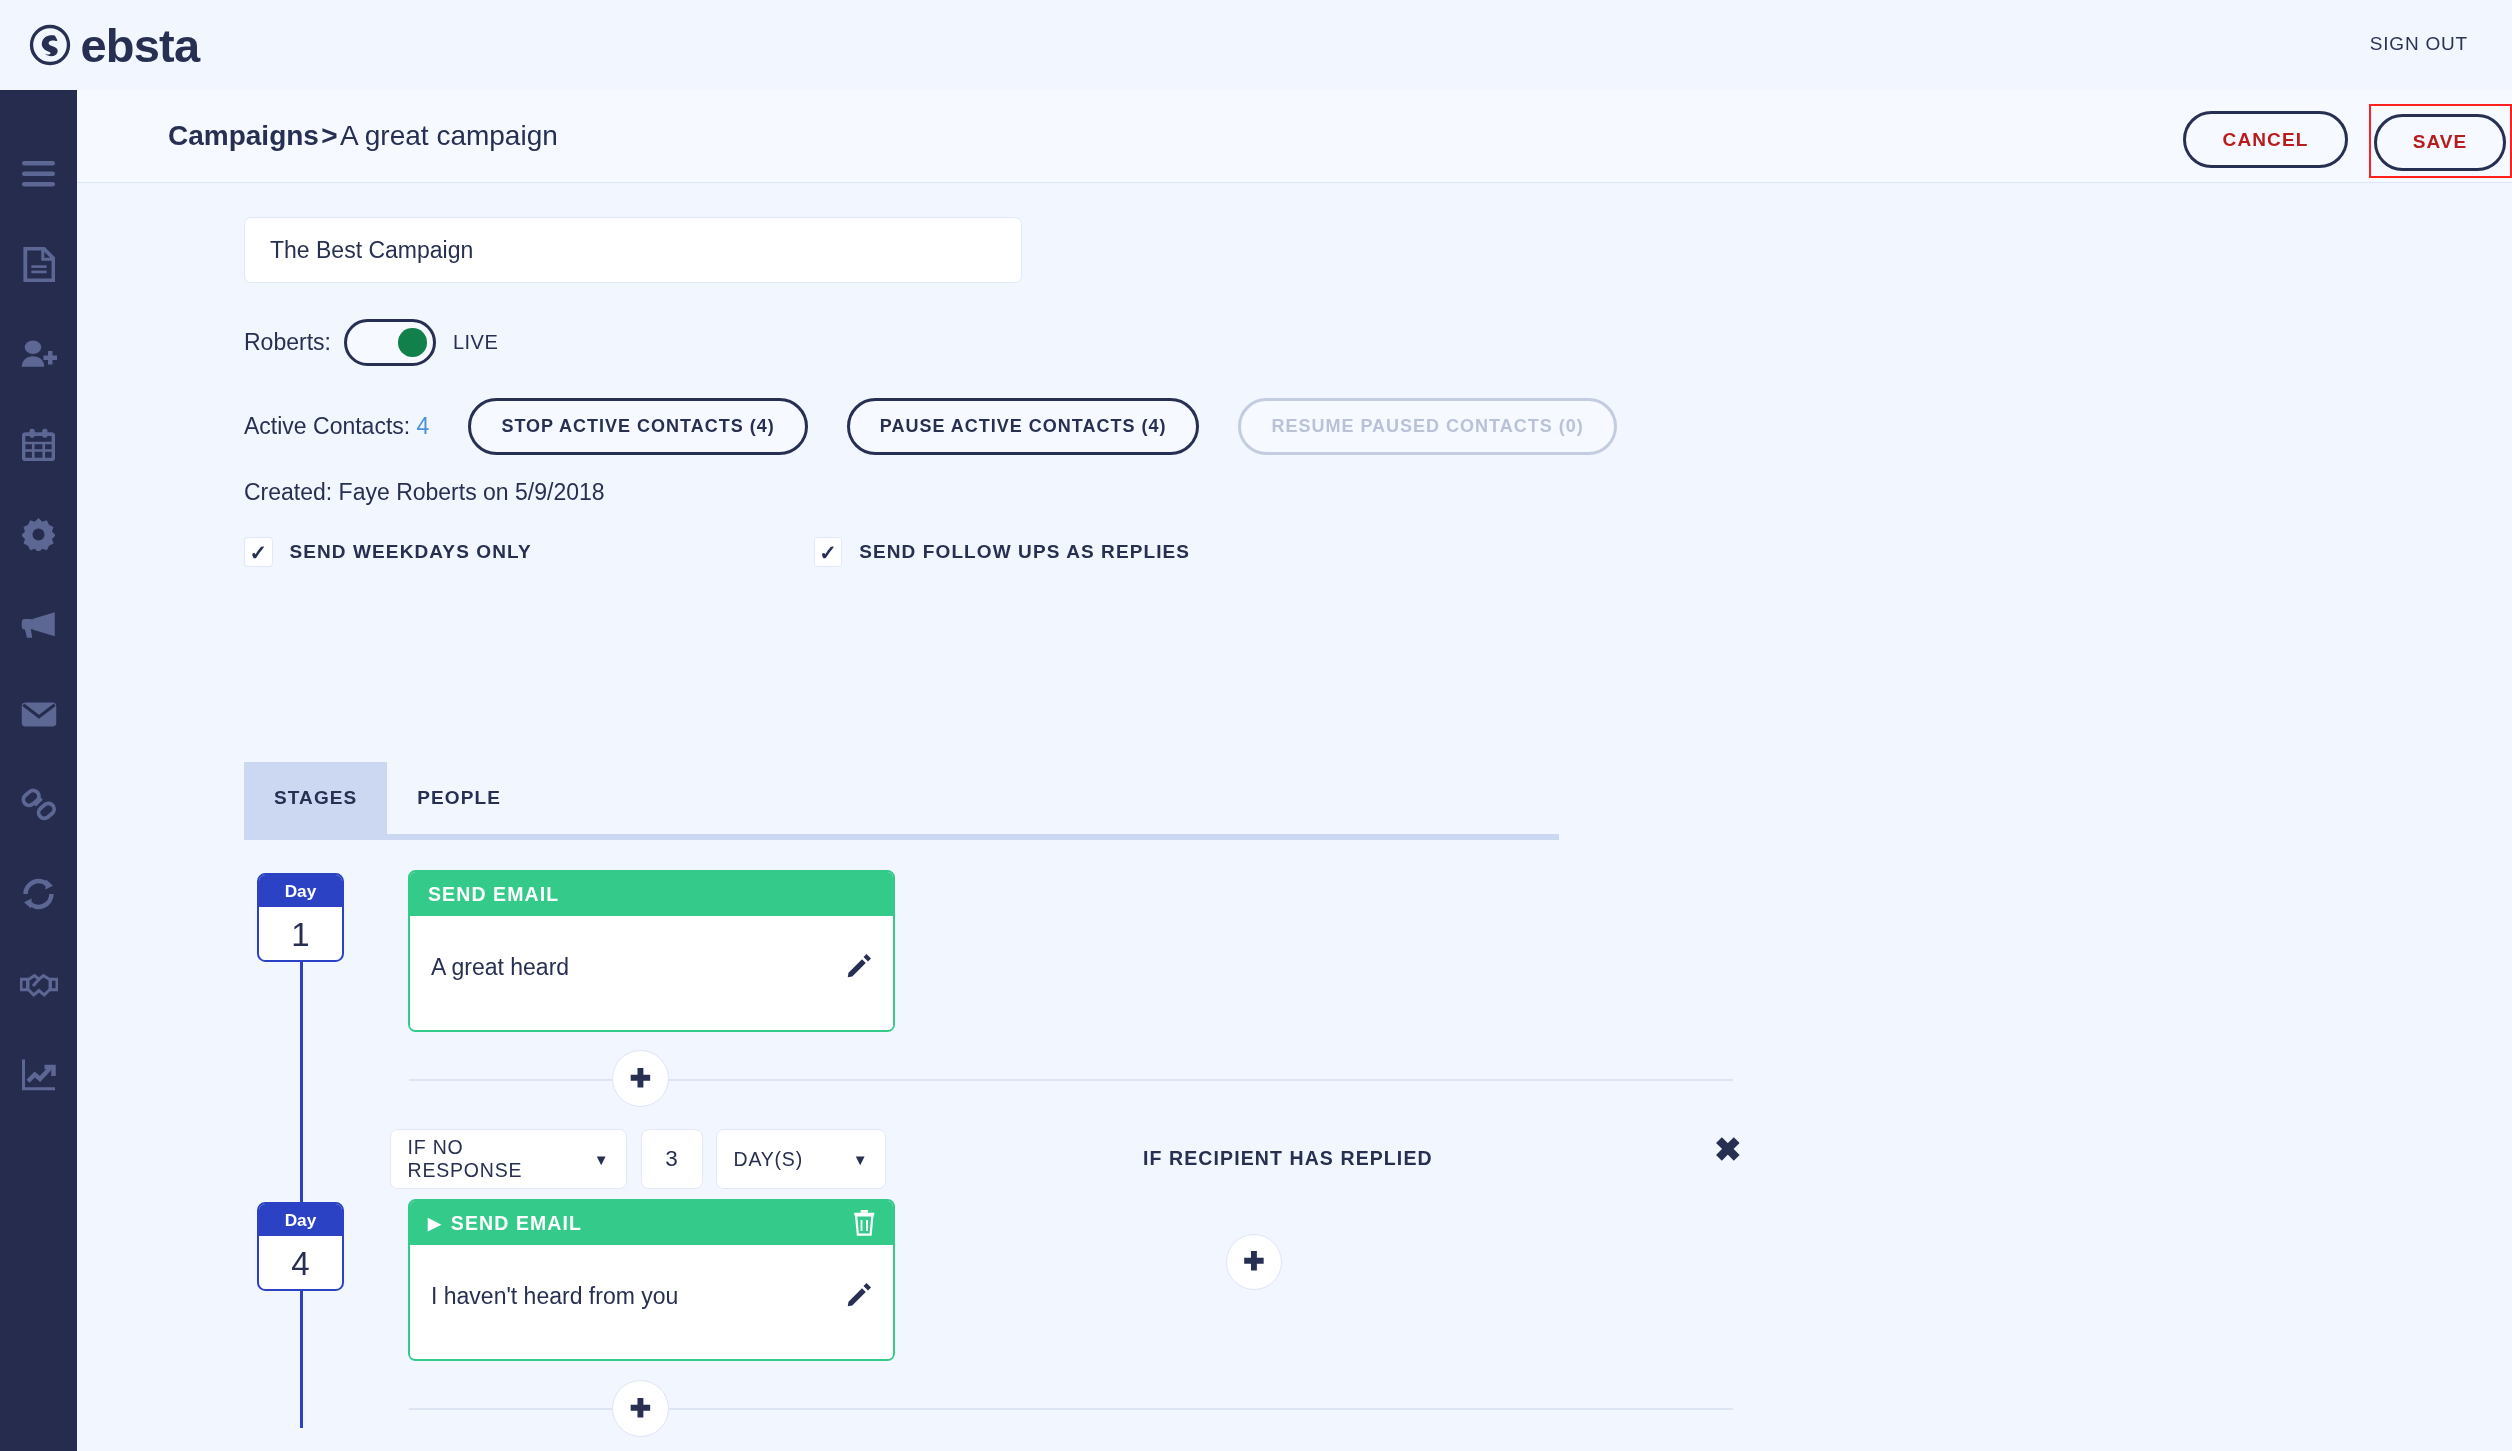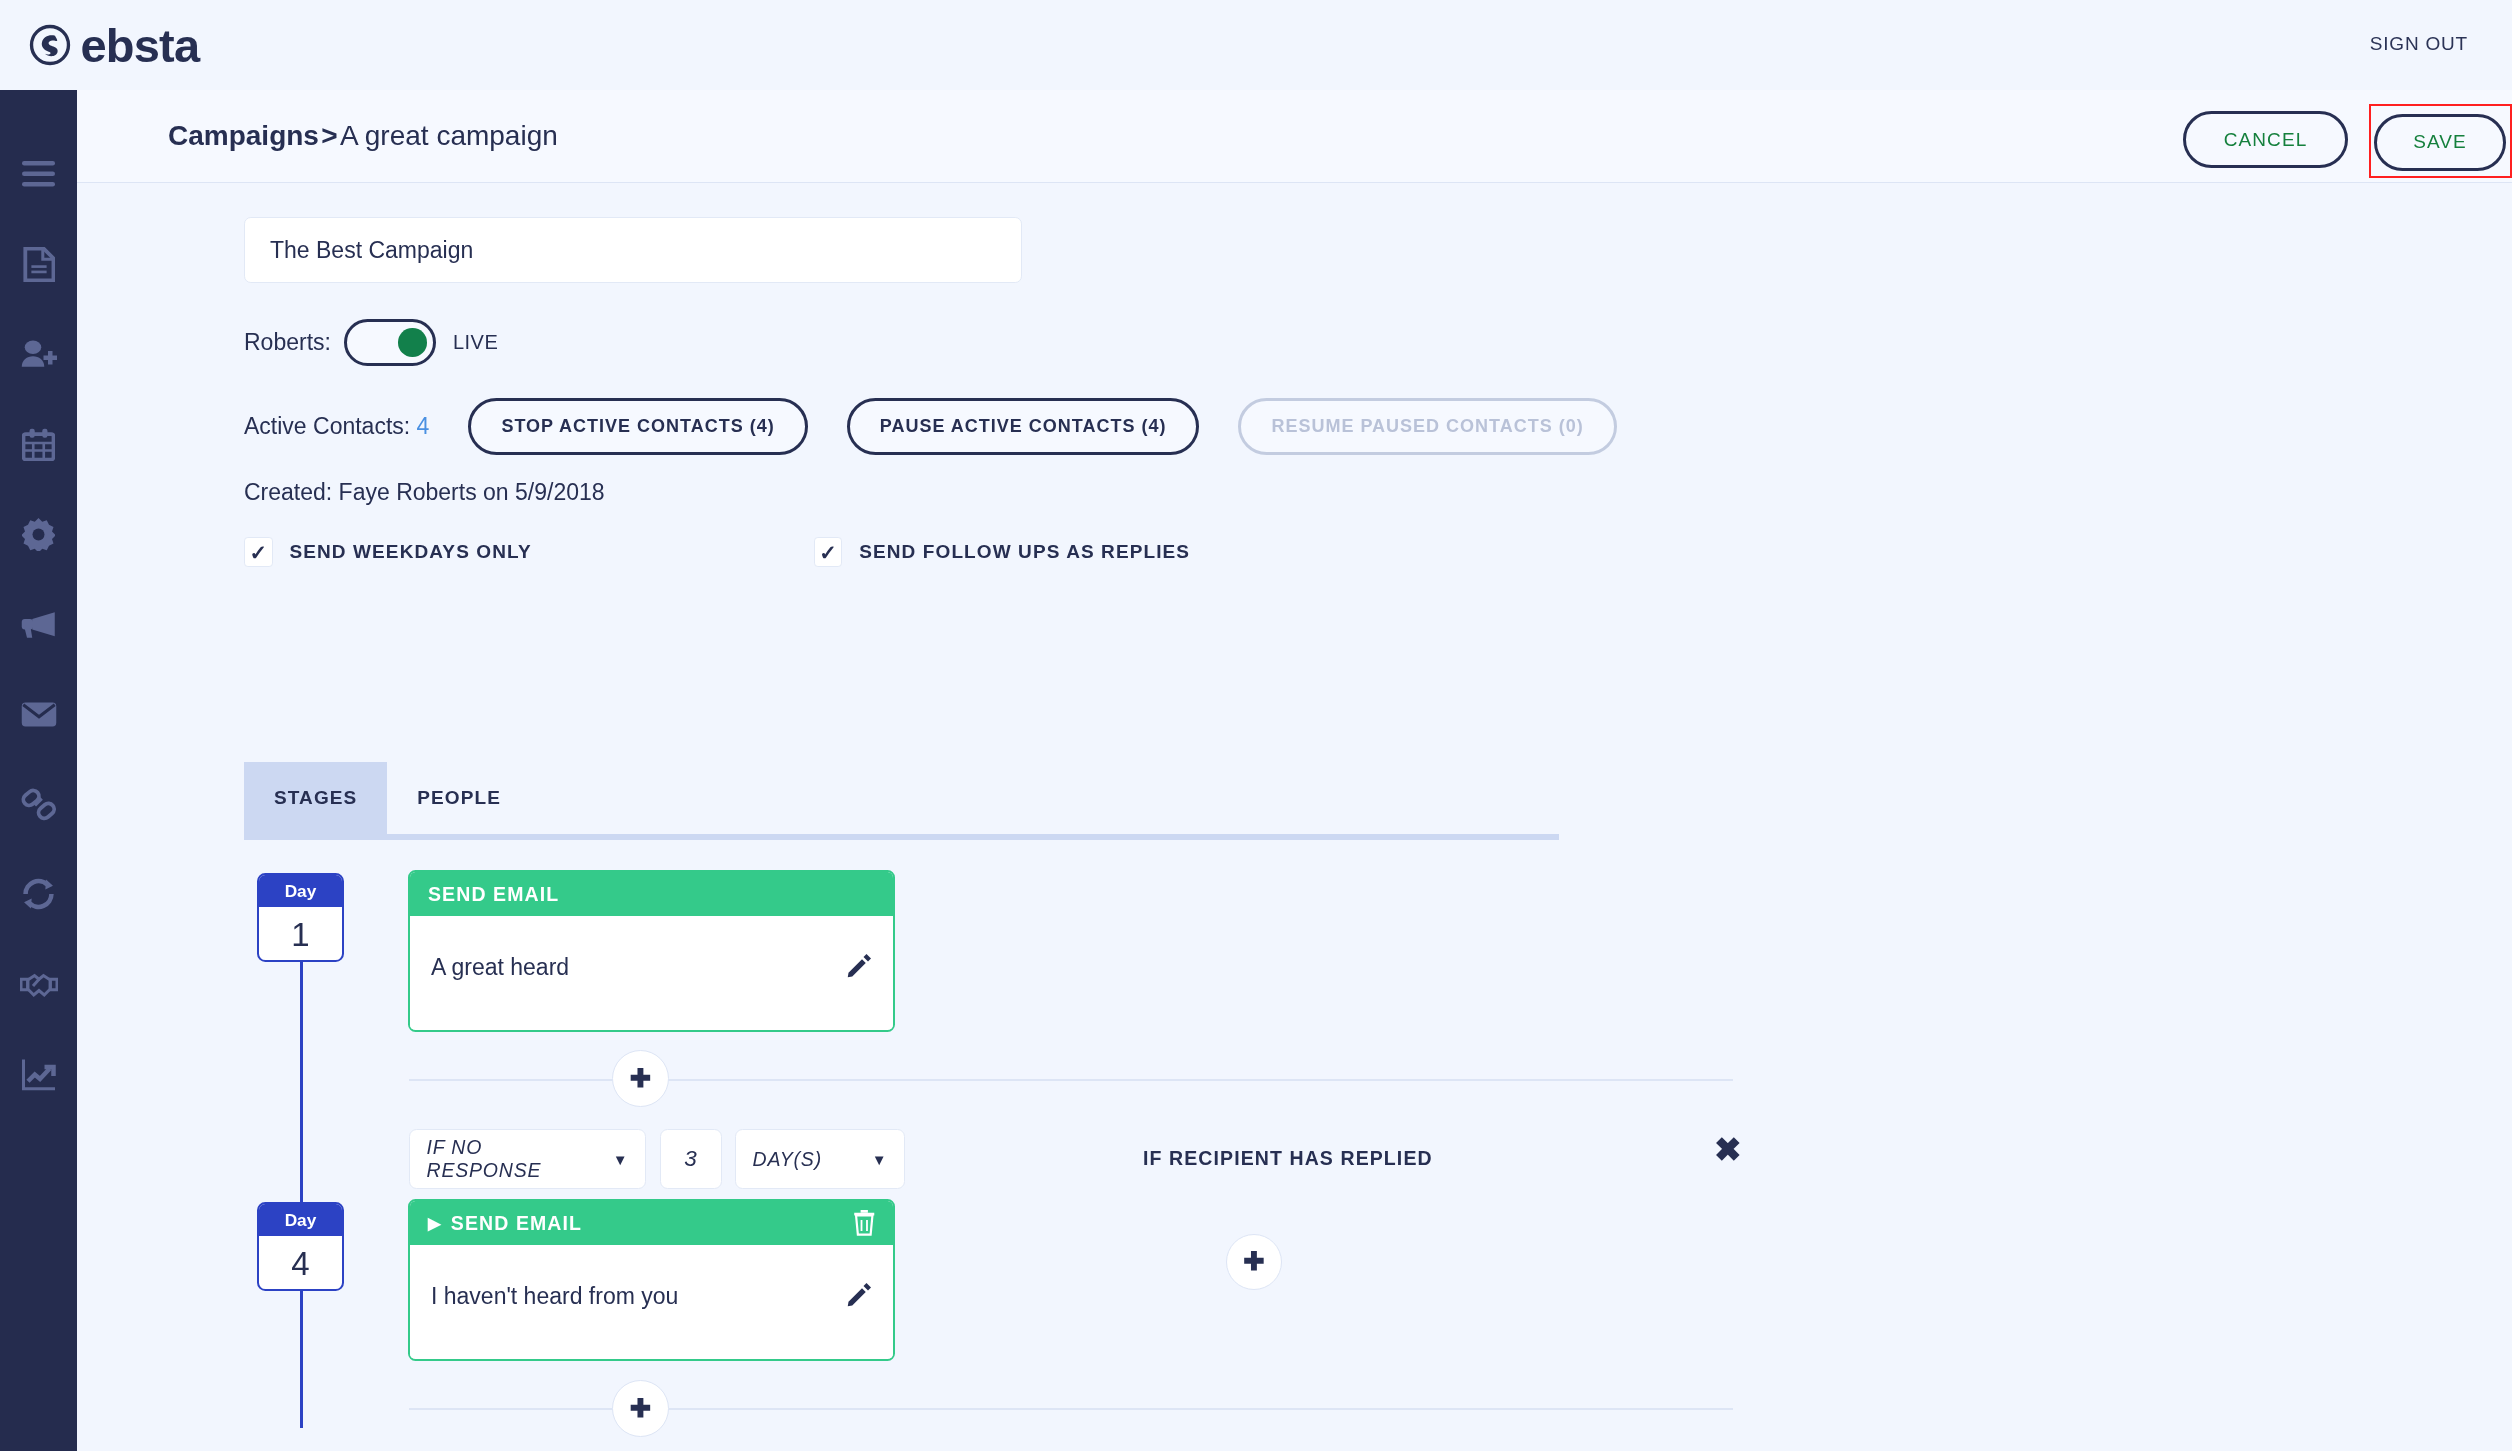--- a/index.html
+++ b/index.html
@@ -48,21 +48,21 @@
   .crumb {
     position: absolute; left: 91px; top: 30px;
     font-size: 28px; color: #272f52; white-space: nowrap;
   }
   .crumb b { font-weight: 700; }
   .crumb .sep { font-weight: 700; padding: 0 2.3px; }
   .crumb .leaf { font-weight: 400; }
 
   .btn-pill {
     border: 3px solid #272f52; border-radius: 751px; background: #f6f9ff;
-    color: #15803d; font-weight: 400; letter-spacing: 1.1px;
+    color: #b91c1c; font-weight: 700; letter-spacing: 1.1px;
     display: flex; align-items: center; justify-content: center;
   }
   #cancel-btn {
     position: absolute; left: 2183px; top: 111px; width: 165px; height: 57px;
     font-size: 19px;
   }
   #save-wrap {
     position: absolute; left: 2369px; top: 104px; width: 143px; height: 74px;
     border: 2.3px solid #ff2020;
   }
@@ -363,21 +363,21 @@
           <svg class="pencil" viewBox="0 0 32 32">
             <path d="M2 25l18-18 5 5L7 30l-6 1z" fill="#272f52"></path>
             <path d="M22 4l4-4 6 6-4 4z" fill="#272f52"></path>
           </svg>
         </div>
       </div>
 
       <div class="divider" style="left:332px; top:894px; width:1324px;"></div>
       <div class="plus-circle" style="left:535px; top:865px; width:57px; height:57px; font-size:25.5px;">✚</div>
 
-      <div class="cond-row" style="left:332px; top:944px;font-style:italic;">
+      <div class="cond-row" style="left:313px; top:944px;">
         <div class="sel" style="width:237px;">
           <span>IF NO RESPONSE</span>
           <span class="caret">▼</span>
         </div>
         <div class="numbox">3</div>
         <div class="sel" style="width:170px; margin-left:13.5px;">
           <span>DAY(S)</span>
           <span class="caret">▼</span>
         </div>
       </div>

